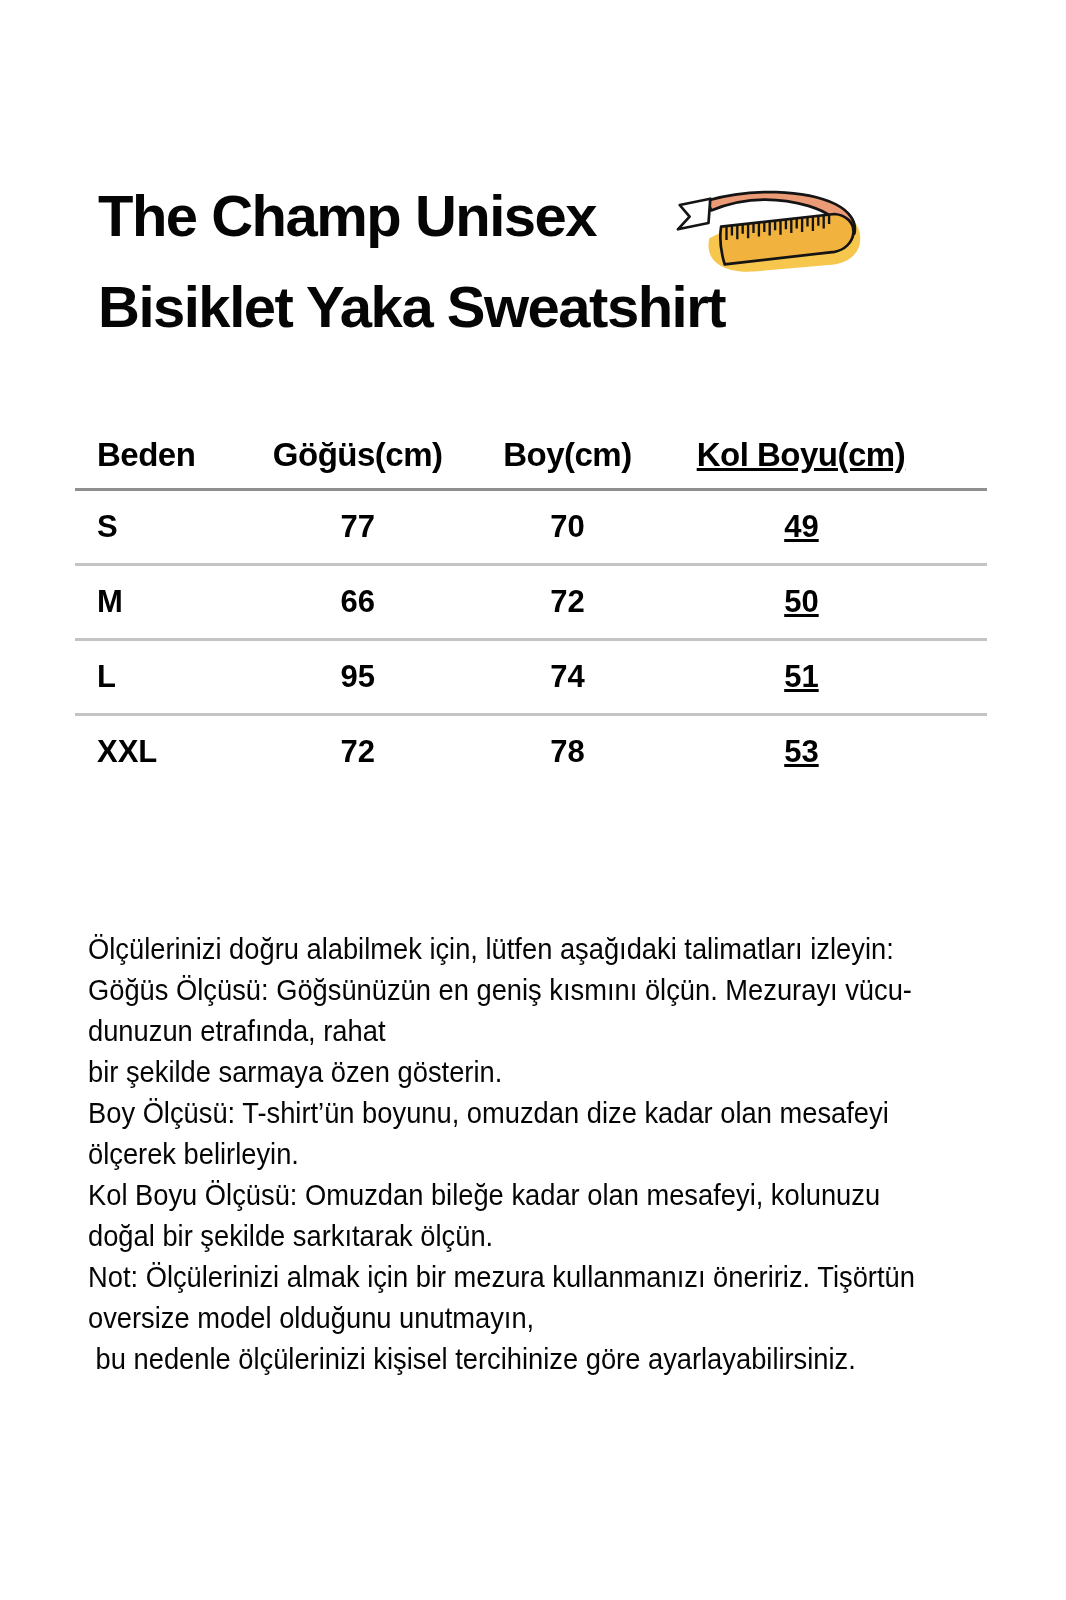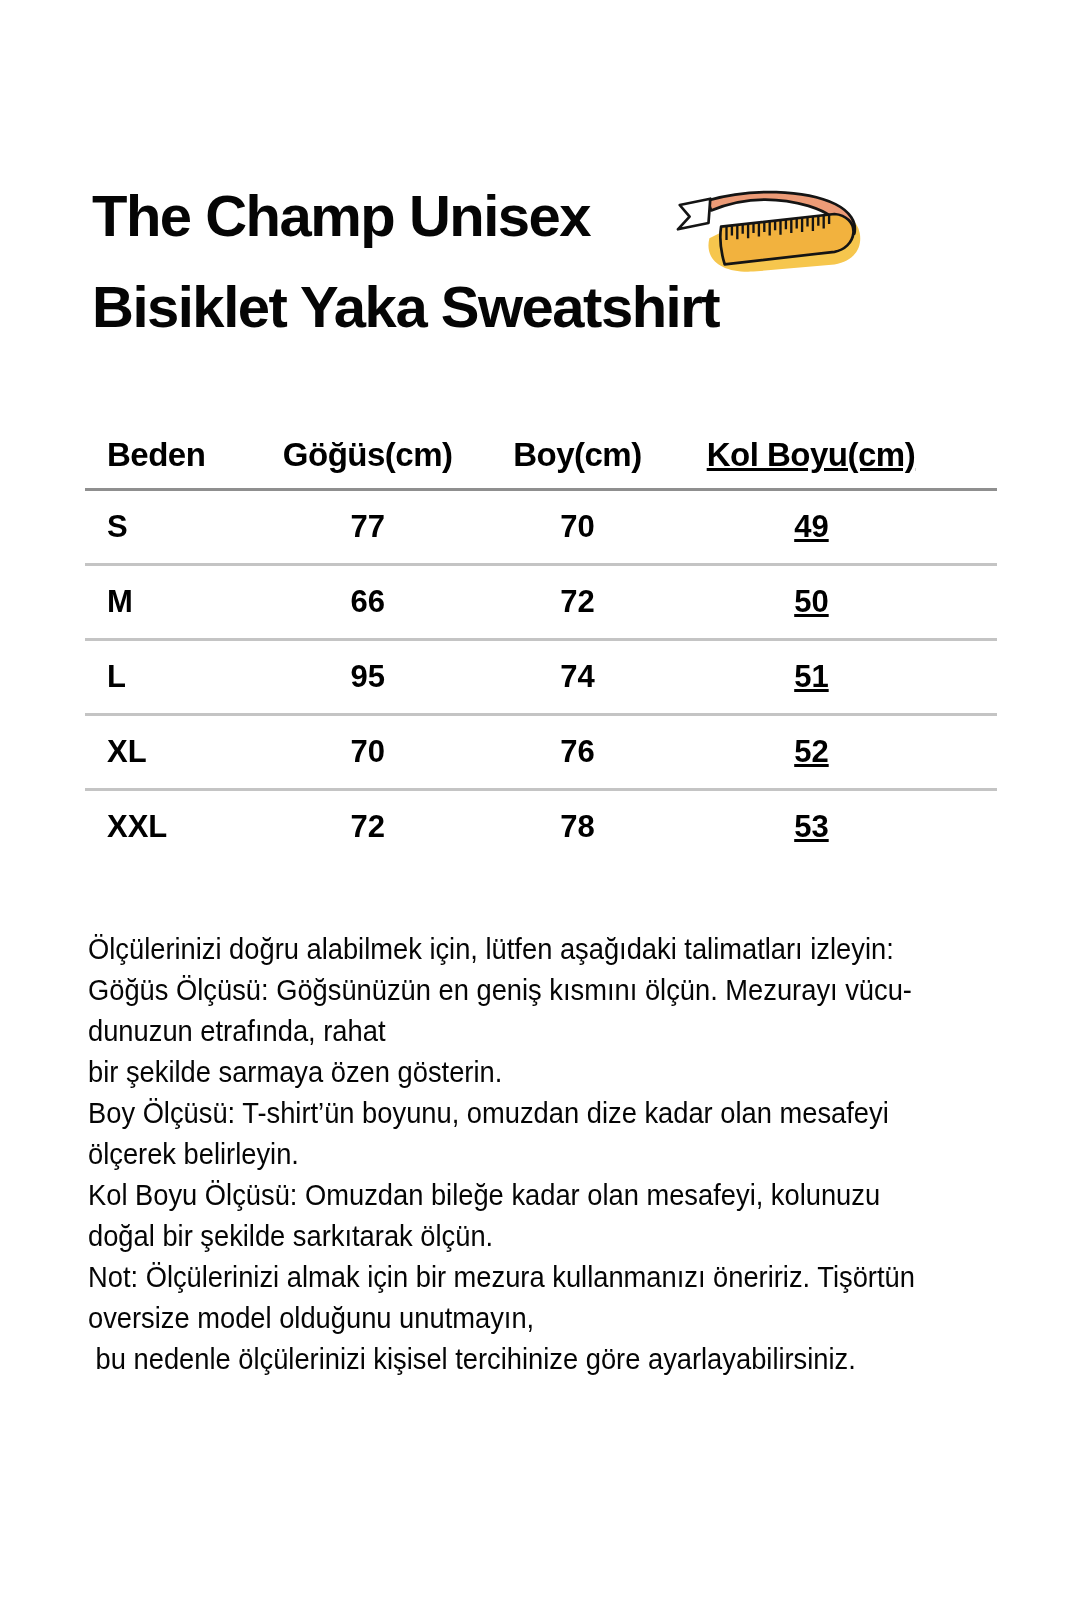--- a/index.html
+++ b/index.html
@@ -12,21 +12,21 @@
     width: 1066px;
     height: 1600px;
     font-family: "Liberation Sans", sans-serif;
     color: #000000;
     overflow: hidden;
   }
 
   
   .title-block {
     position: absolute;
-    left: 92px;
+    left: 98px;
     top: 170px;
     width: 900px;
   }
   .title-line {
     font-size: 58px;
     font-weight: 700;
     letter-spacing: -1.5px;
     line-height: 91px;
     color: #050505;
     white-space: nowrap;
@@ -37,21 +37,21 @@
     position: absolute;
     left: 668px;
     top: 186px;
     width: 198px;
     height: 101px;
   }
 
   
   .size-table {
     position: absolute;
-    left: 85px;
+    left: 75px;
     top: 436px;
     width: 912px;
     border-collapse: collapse;
     table-layout: fixed;
   }
   .size-table th {
     font-size: 33px;
     font-weight: 700;
     letter-spacing: -0.5px;
     text-align: center;
@@ -145,26 +145,20 @@
         <td class="col-length">72</td>
         <td class="col-sleeve">50</td>
       </tr>
       <tr>
         <td class="col-size">L</td>
         <td class="col-chest">95</td>
         <td class="col-length">74</td>
         <td class="col-sleeve">51</td>
       </tr>
       <tr>
-        <td class="col-size">XL</td>
-        <td class="col-chest">70</td>
-        <td class="col-length">76</td>
-        <td class="col-sleeve">52</td>
-      </tr>
-      <tr>
         <td class="col-size">XXL</td>
         <td class="col-chest">72</td>
         <td class="col-length">78</td>
         <td class="col-sleeve">53</td>
       </tr>
     </tbody>
   </table>
 
   <div class="instructions">
     <div class="instruction-line">Ölçülerinizi doğru alabilmek için, lütfen aşağıdaki talimatları izleyin:</div>

